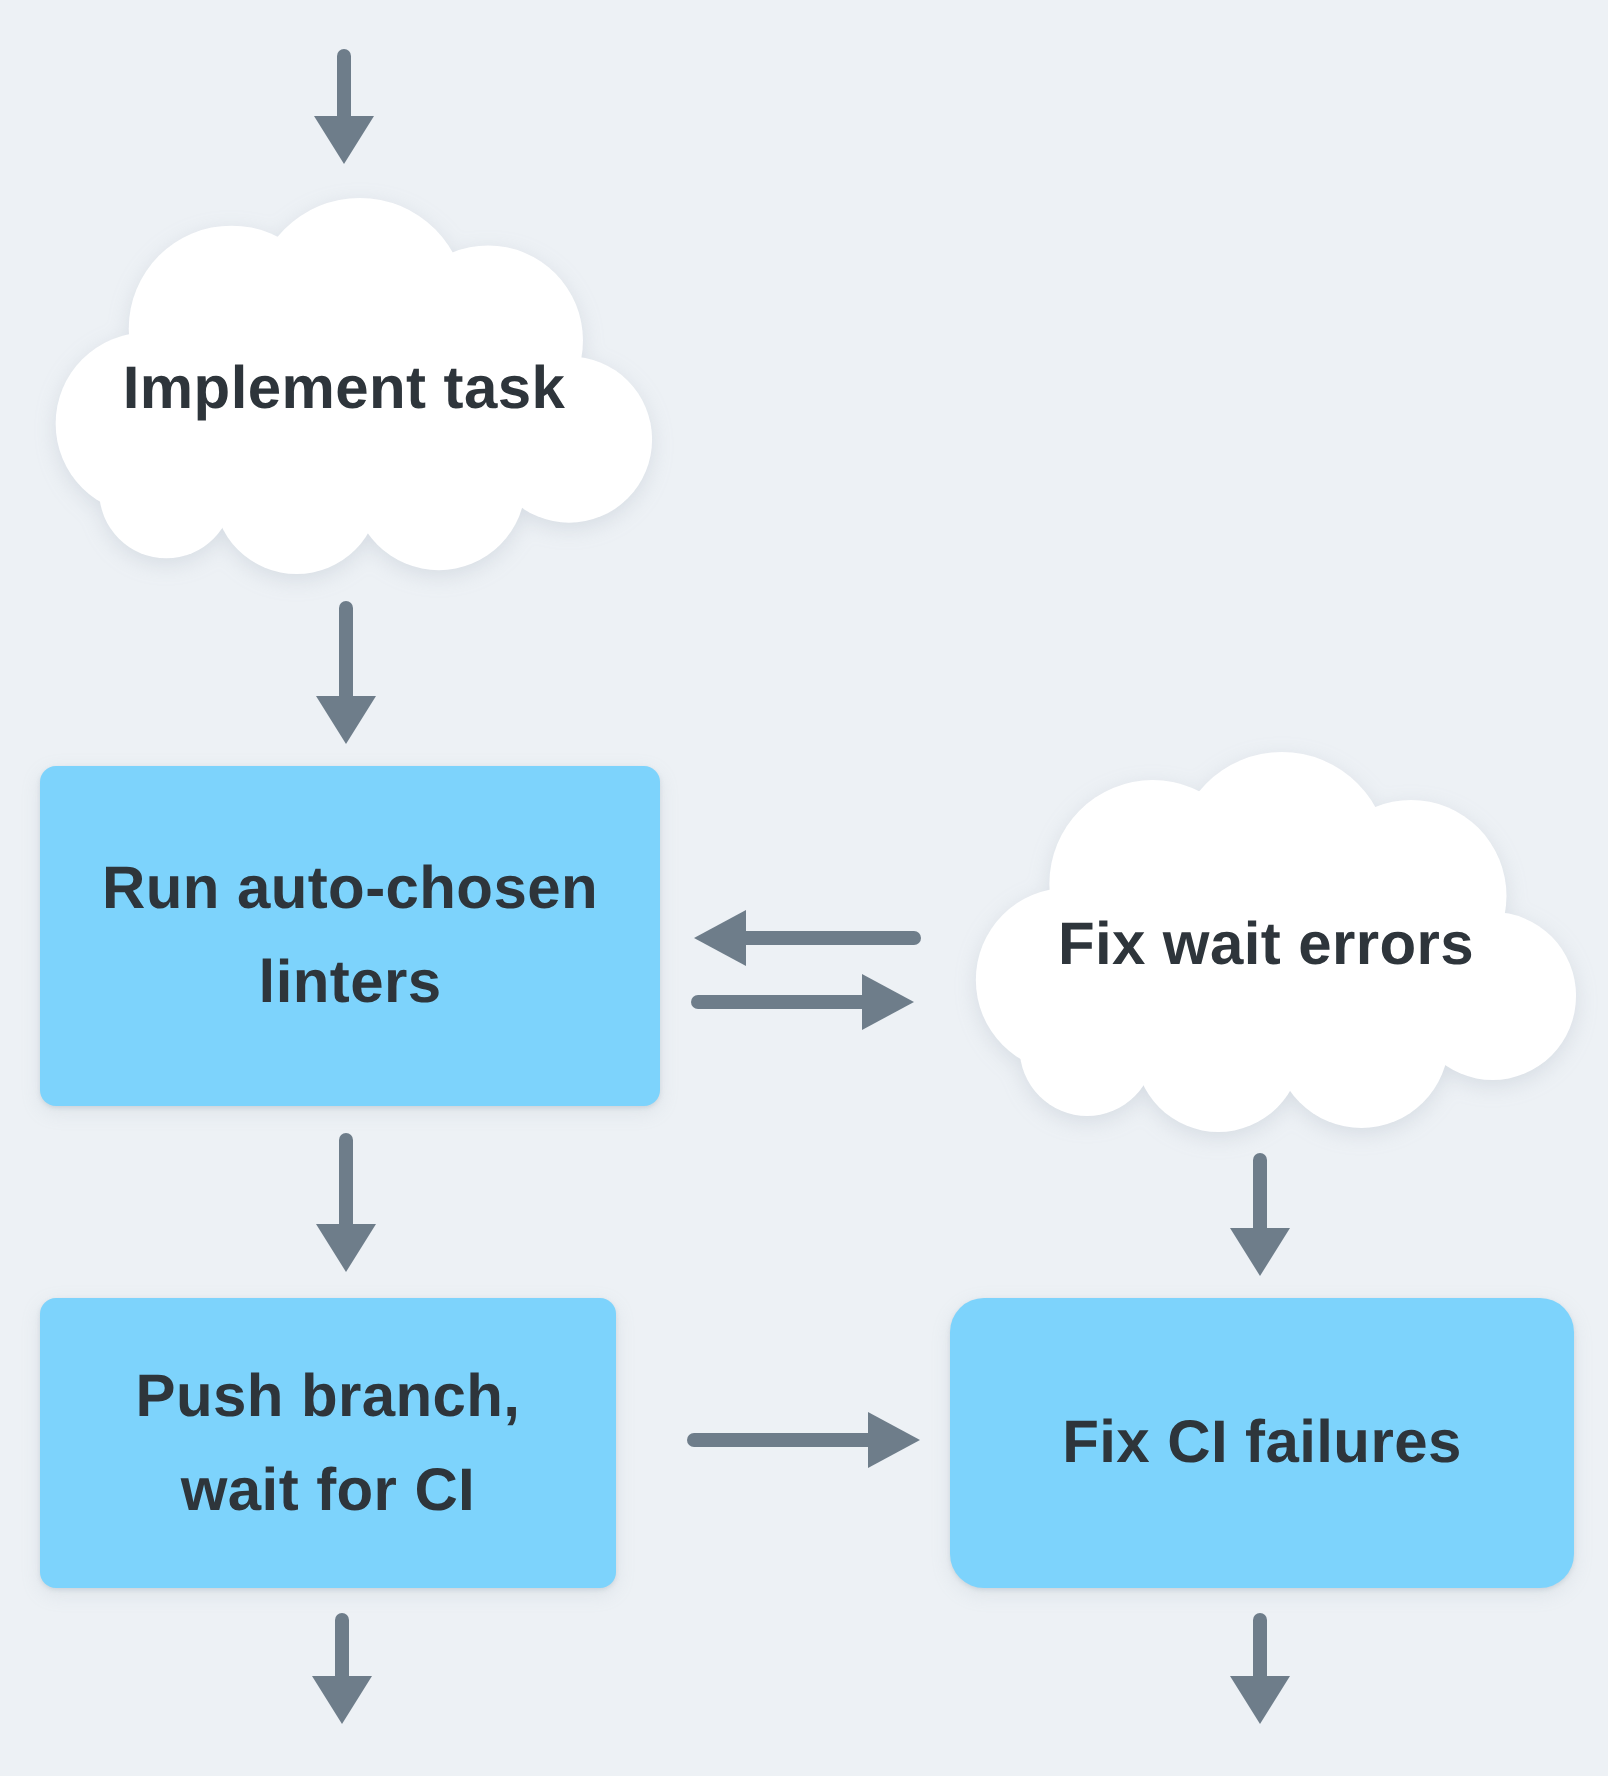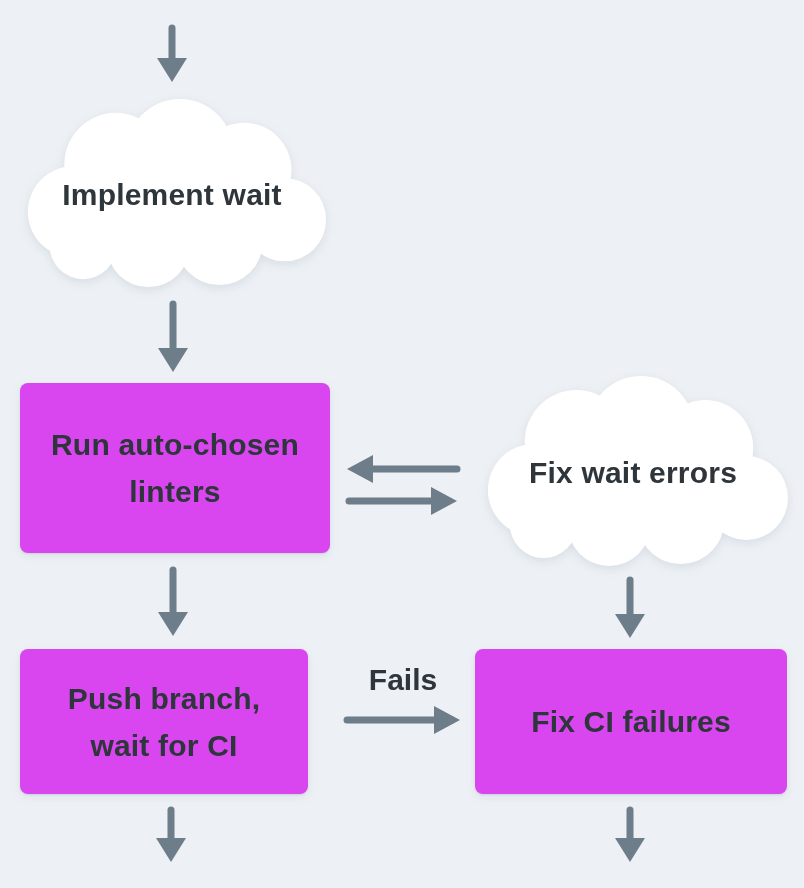--- a/index.html
+++ b/index.html
@@ -10,21 +10,21 @@
   }
   .canvas {
     position: relative;
     width: 804px;
     height: 888px;
     background: #edf1f5;
     overflow: hidden;
   }
   .node-box {
     position: absolute;
-    background: #d946ef;
+    background: #7dd3fc;
     border-radius: 8px;
     box-shadow: 0 1px 2px rgba(145,160,175,0.28), 0 3px 10px rgba(145,160,175,0.16);
     display: flex;
     align-items: center;
     justify-content: center;
   }
   .node-label {
     font-size: 30px;
     font-weight: 600;
     color: #2e353b;
@@ -82,21 +82,21 @@
         <circle cx="103" cy="70" r="52"></circle>
         <circle cx="168" cy="58" r="54"></circle>
         <circle cx="233" cy="76" r="48"></circle>
         <circle cx="274" cy="126" r="42"></circle>
         <circle cx="208" cy="148" r="44"></circle>
         <circle cx="136" cy="152" r="42"></circle>
         <circle cx="70" cy="152" r="34"></circle>
         <ellipse cx="164" cy="108" rx="114" ry="56"></ellipse>
       </g>
     </svg>
-    <div class="node-label">Implement wait</div>
+    <div class="node-label">Implement task</div>
   </div>
 
   <div class="arrow" style="left:155px; top:300px;">
     <svg width="36" height="74">
       <line x1="18" y1="4" x2="18" y2="50" stroke-width="7" stroke-linecap="round" stroke="#6e7d8a"></line>
       <path d="M3 48 L33 48 L18 72 Z" fill="#6e7d8a"></path>
     </svg>
   </div>
 
   <div class="node-box" style="left:20px; top:383px; width:310px; height:170px;">
@@ -146,30 +146,29 @@
       <line x1="18" y1="4" x2="18" y2="40" stroke-width="7" stroke-linecap="round" stroke="#6e7d8a"></line>
       <path d="M3 38 L33 38 L18 62 Z" fill="#6e7d8a"></path>
     </svg>
   </div>
 
   <div class="node-box" style="left:20px; top:649px; width:288px; height:145px;">
     <div class="node-label">Push branch,
 wait for CI</div>
   </div>
 
-  <div class="edge-label" style="left:342px; top:660px; width:122px;">Fails</div>
 
   <div class="arrow" style="left:342px; top:704px;">
     <svg width="122" height="32">
       <line x1="5" y1="16" x2="94" y2="16" stroke-width="7" stroke-linecap="round" stroke="#6e7d8a"></line>
       <path d="M92 2 L92 30 L118 16 Z" fill="#6e7d8a"></path>
     </svg>
   </div>
 
-  <div class="node-box" style="left:475px; top:649px; width:312px; height:145px;">
+  <div class="node-box" style="left:475px; top:649px; width:312px; height:145px;border-radius:17px;">
     <div class="node-label">Fix CI failures</div>
   </div>
 
   <div class="arrow" style="left:153px; top:806px;">
     <svg width="36" height="58">
       <line x1="18" y1="4" x2="18" y2="34" stroke-width="7" stroke-linecap="round" stroke="#6e7d8a"></line>
       <path d="M3 32 L33 32 L18 56 Z" fill="#6e7d8a"></path>
     </svg>
   </div>
 

